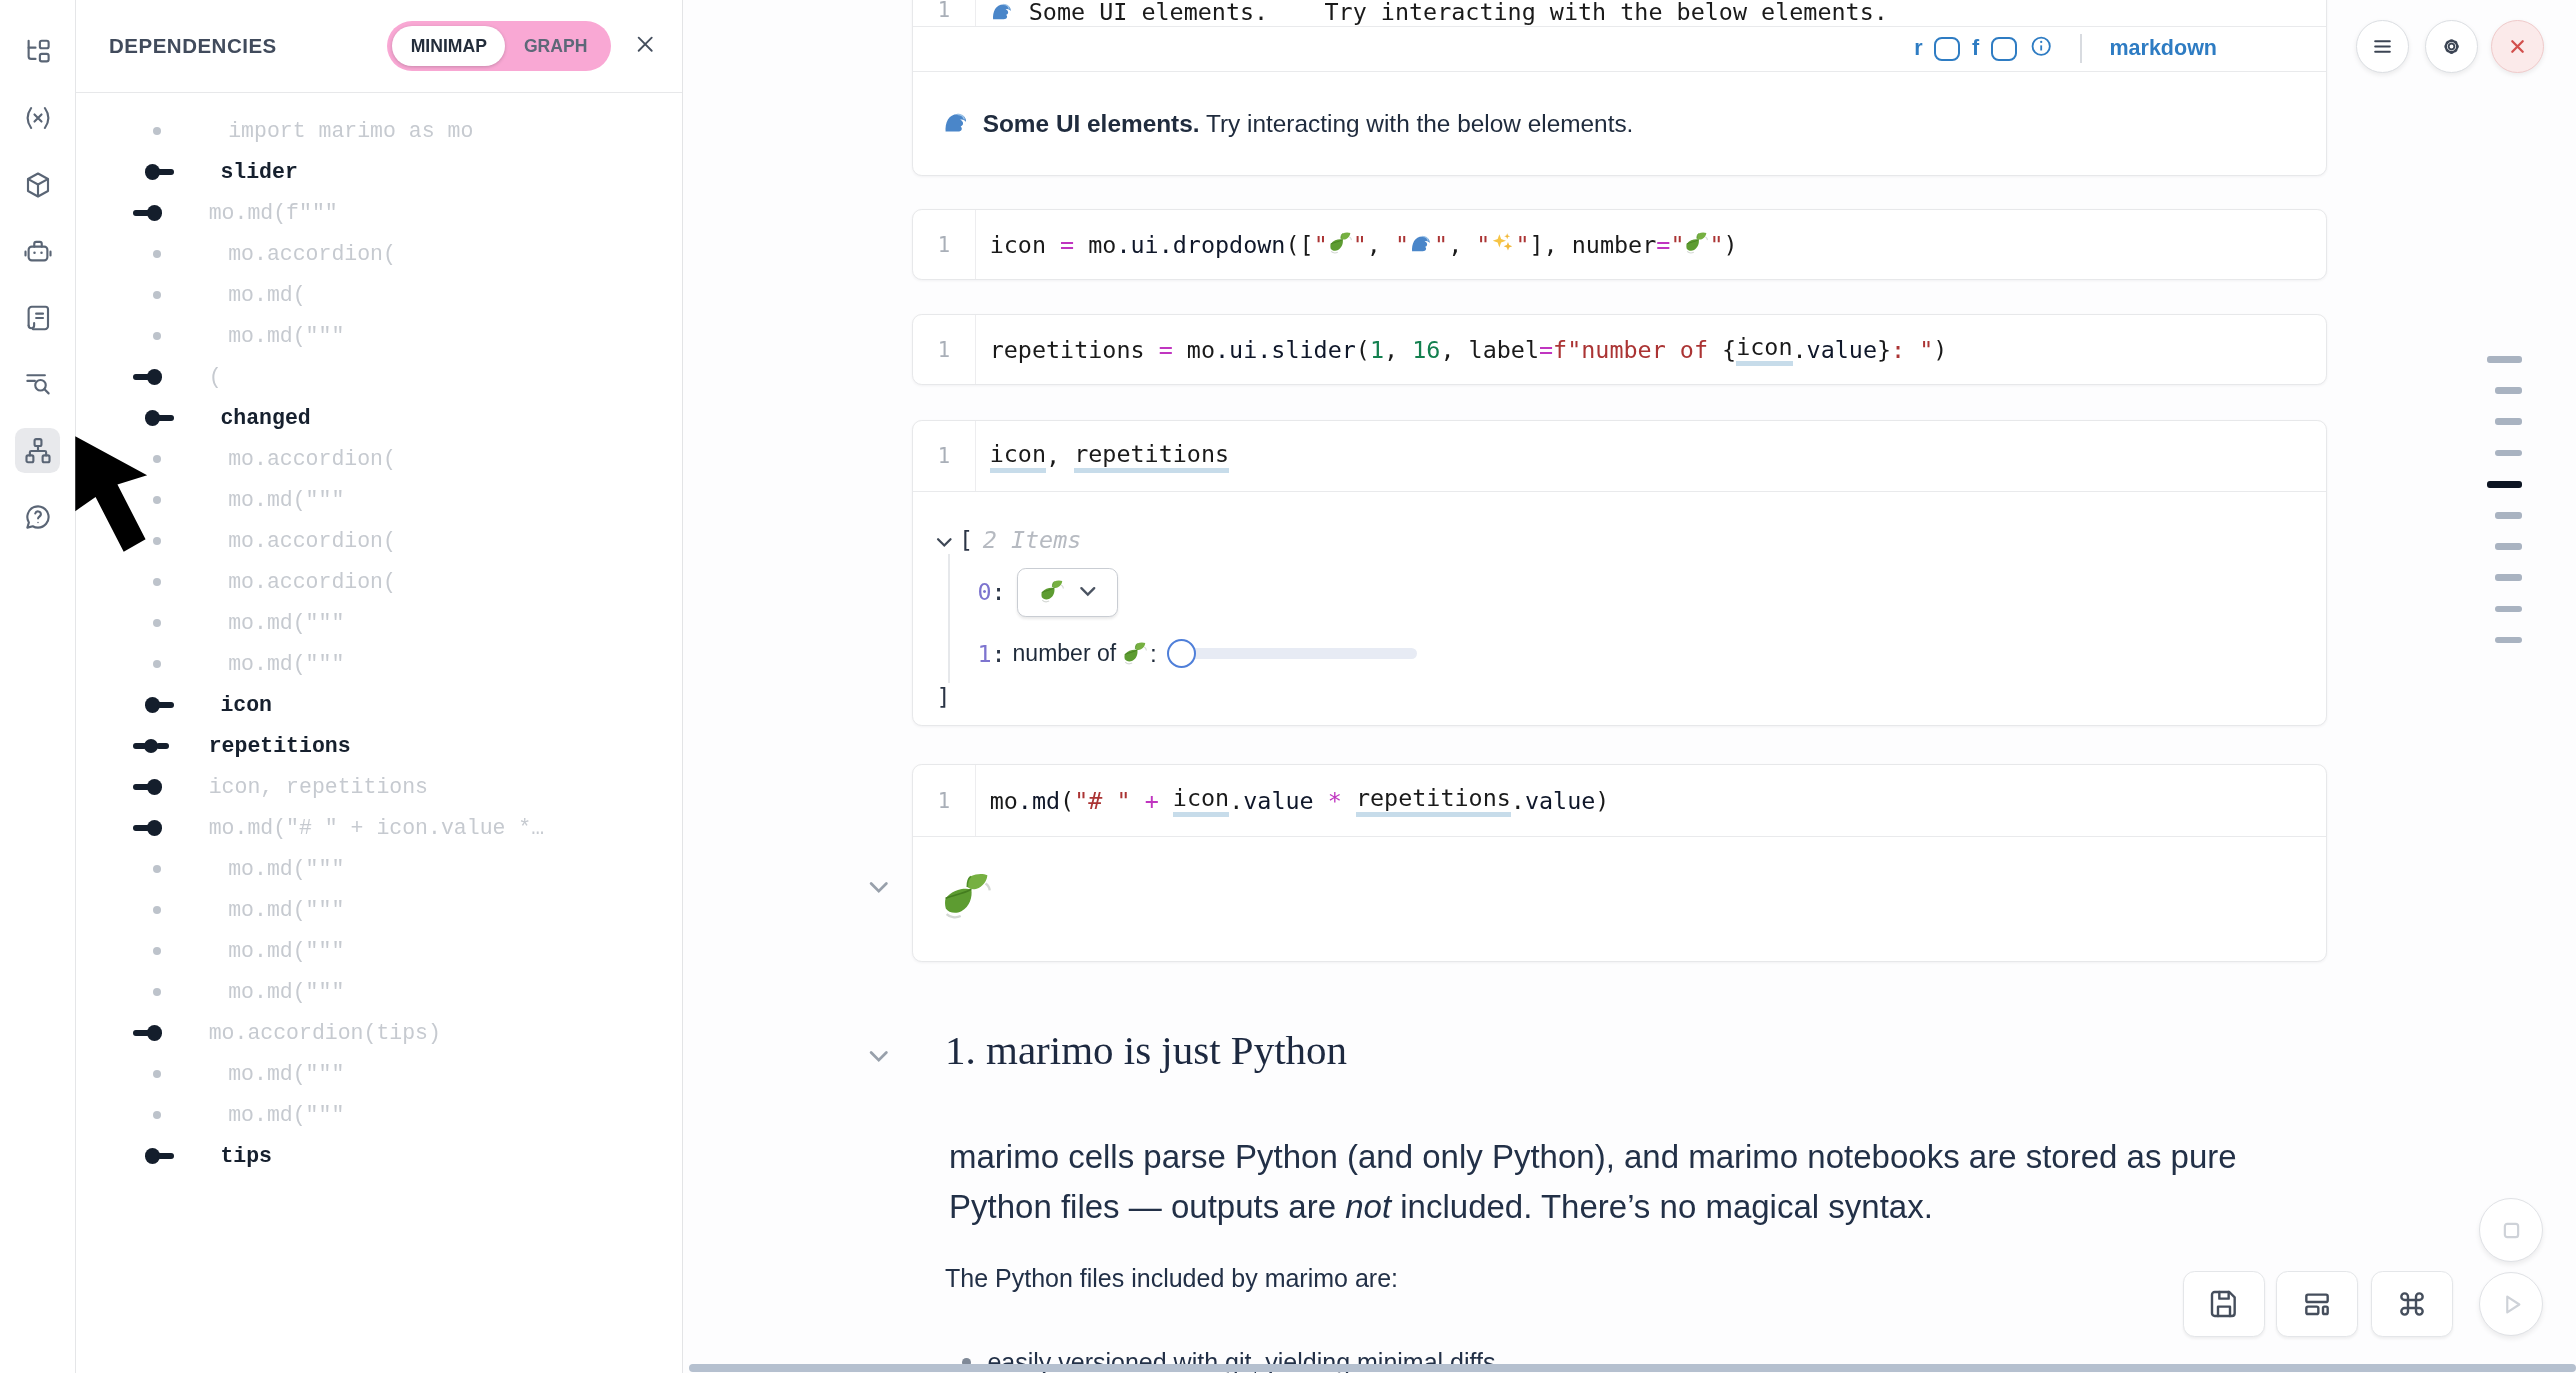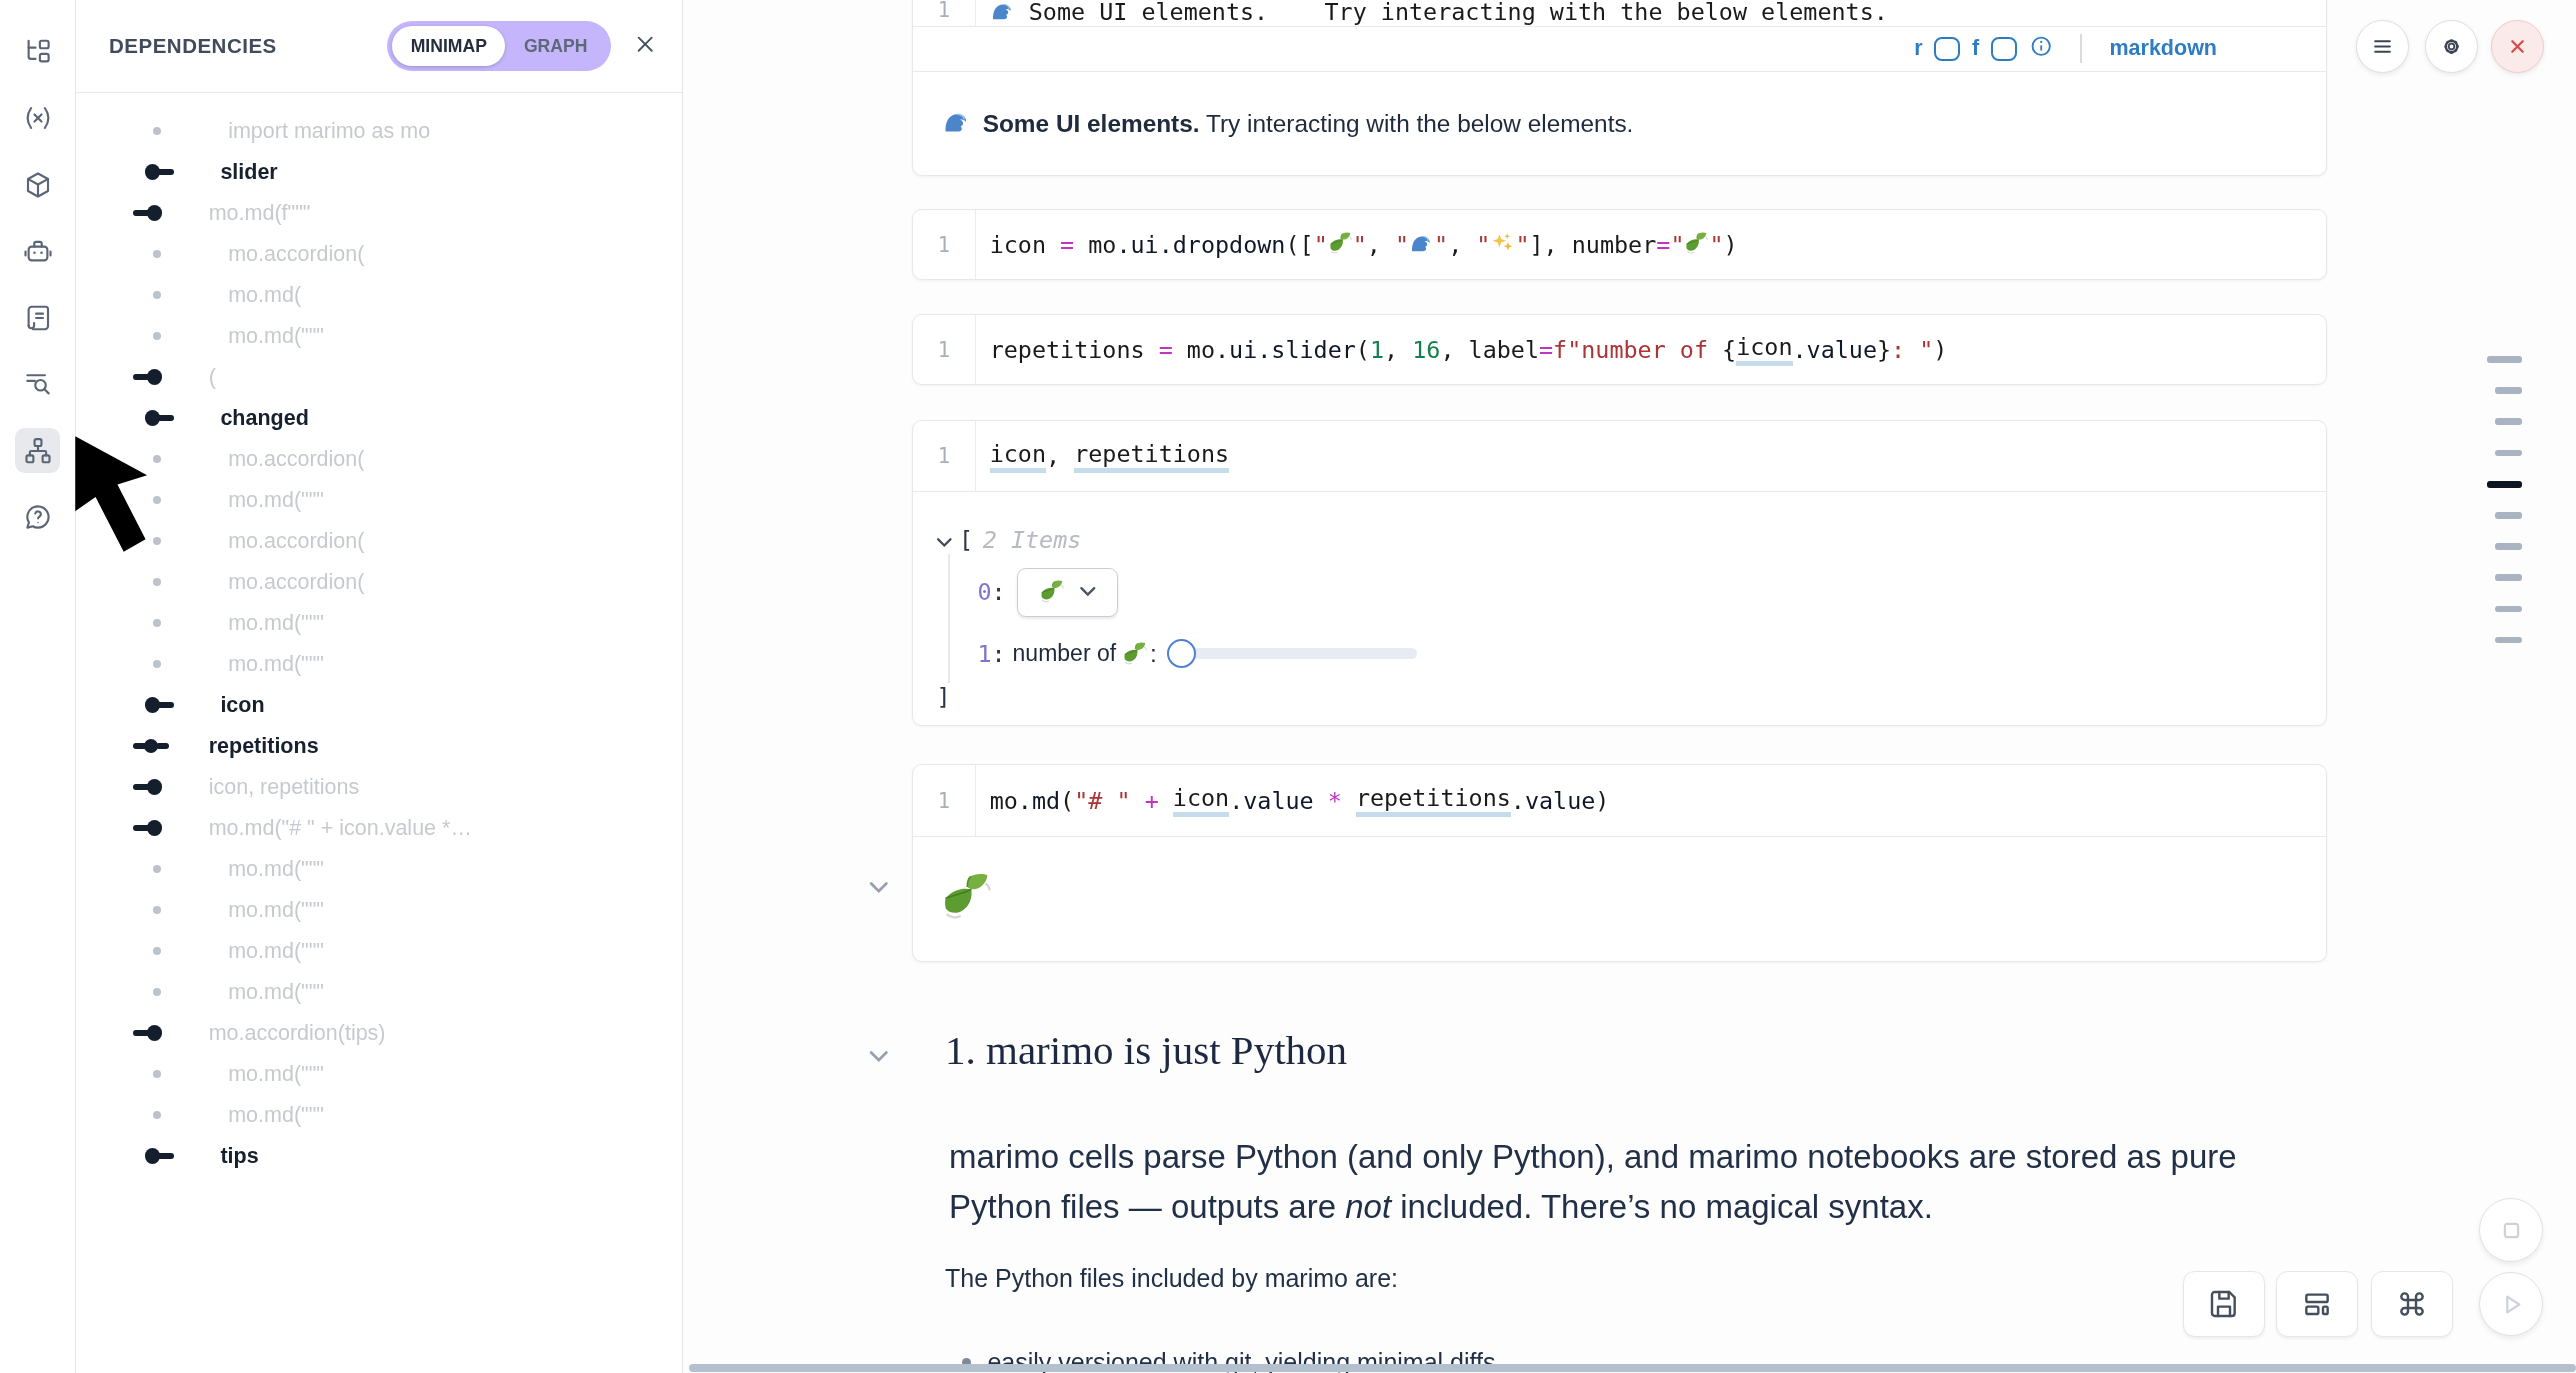--- a/index.html
+++ b/index.html
@@ -18,41 +18,41 @@
                 stroke-linecap:round;stroke-linejoin:round;}
 
   .cursor{position:absolute;left:72px;top:433px;width:94px;height:125px;z-index:9;}
 
   
   .panel{position:absolute;left:76px;top:0;width:607px;height:100%;background:#fff;
          border-right:1px solid #e3e4e6;box-sizing:border-box;z-index:4;}
   .panel-head{height:93px;display:flex;align-items:center;padding:0 21.5px 0 33px;
               border-bottom:1px solid #e7e8ea;box-sizing:border-box;}
   .panel-title{font-size:20.5px;font-weight:700;color:#414b5c;letter-spacing:0.5px;margin:0;flex:1;}
-  .toggle{display:flex;background:#c4b5fd;border-radius:975px;padding:4.9px;}
+  .toggle{display:flex;background:#f9a8d4;border-radius:975px;padding:4.9px;}
   .toggle-btn{border:none;background:none;font-family:"Liberation Sans",sans-serif;
               font-weight:700;font-size:17.6px;color:#5d6878;padding:9.8px 18.5px;border-radius:975px;cursor:pointer;}
   .toggle-btn.selected{background:#fff;color:#232d3b;box-shadow:0 1px 3.9px rgba(0,0,0,.2);}
   .panel-close{margin-left:19.5px;background:none;border:none;padding:3.9px;cursor:pointer;}
   .panel-close svg{width:22.4px;height:22.4px;stroke:#454f5e;stroke-width:2;fill:none;stroke-linecap:round;}
 
   .dep-list{padding-top:17.6px;}
   .dep-row{height:41px;display:flex;align-items:center;cursor:pointer;}
   .mk{position:relative;width:64px;margin-left:55px;height:100%;flex:none;
       display:flex;align-items:center;}
   .mk i{border-radius:50%;display:block;}
   .mk.dot{padding-left:21.5px;}       .mk.dot i{width:8.8px;height:8.8px;background:#bdc3cb;}
   .mk.out{padding-left:13.7px;}       .mk.out i{width:15.6px;height:15.6px;background:#141e2c;}
   .mk.out::after{content:"";width:16.6px;height:5.9px;background:#141e2c;border-radius:2.9px;margin-left:-2.9px;}
   .mk.in{padding-left:2px;}         .mk.in i{width:15.6px;height:15.6px;background:#141e2c;}
   .mk.in::before{content:"";width:16.6px;height:5.9px;background:#141e2c;border-radius:2.9px;margin-right:-2.9px;}
   .mk.both{padding-left:2px;}       .mk.both i{width:14.6px;height:14.6px;background:#141e2c;}
   .mk.both::before{content:"";width:13.7px;height:5.9px;background:#141e2c;border-radius:2.9px;margin-right:-2.9px;}
   .mk.both::after{content:"";width:13.7px;height:5.9px;background:#141e2c;border-radius:2.9px;margin-left:-2.9px;}
-  .dep-text{font-family:Liberation Sans, sans-serif;font-size:21.5px;color:#c6cad0;
+  .dep-text{font-family:Liberation Mono, monospace;font-size:21.5px;color:#c6cad0;
             margin-left:11.7px;white-space:pre;}
   .dep-row.dark .dep-text{color:#16202e;font-weight:700;}
 
   
   .main{position:absolute;left:683px;top:0;right:0;bottom:0;background:#fdfdfe;}
   .cell{position:absolute;left:229px;width:1415px;background:#fff;border:1px solid #e7e8ea;
         border-radius:9.8px;box-shadow:0 1px 2.9px rgba(15,23,42,.05);box-sizing:border-box;overflow:hidden;}
   .gutter{width:62px;display:flex;align-items:center;justify-content:center;color:#a9afb8;
           font-family:"DejaVu Sans Mono",monospace;font-size:20.5px;border-right:1px solid #ededef;
           flex:none;align-self:stretch;}

